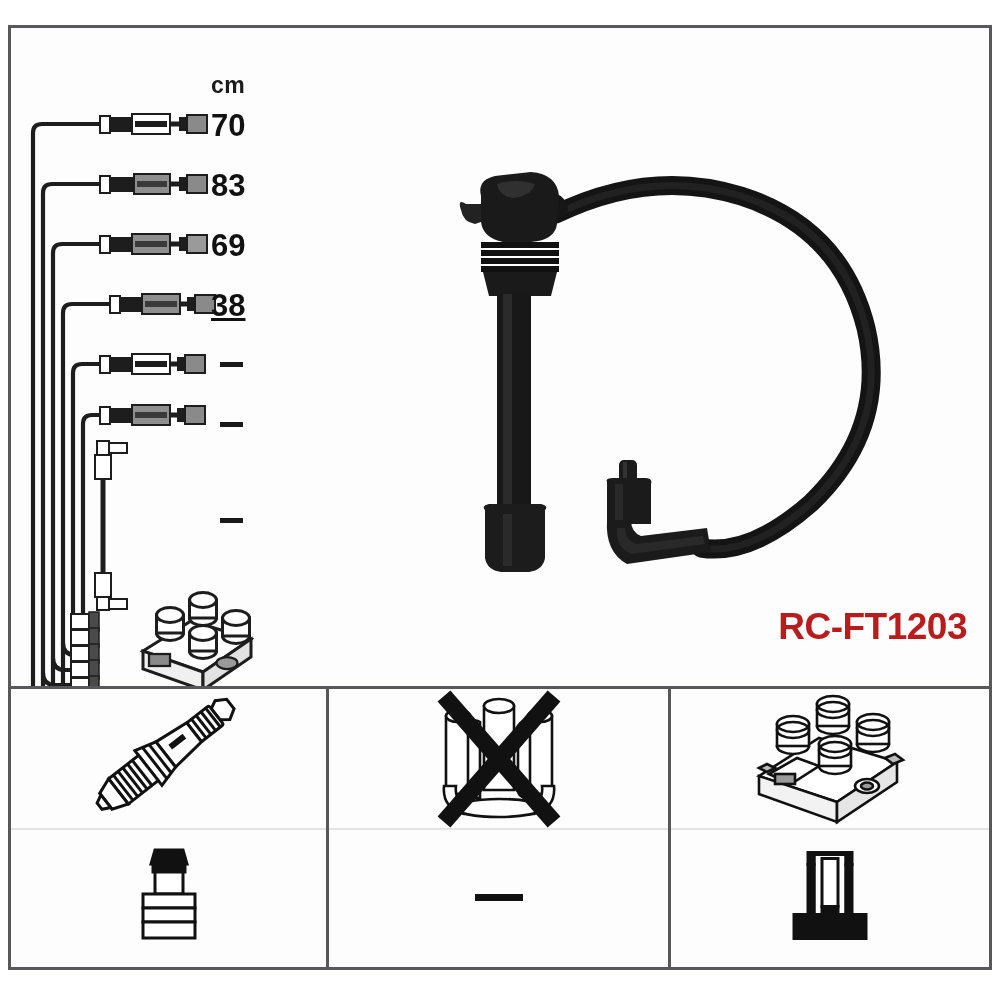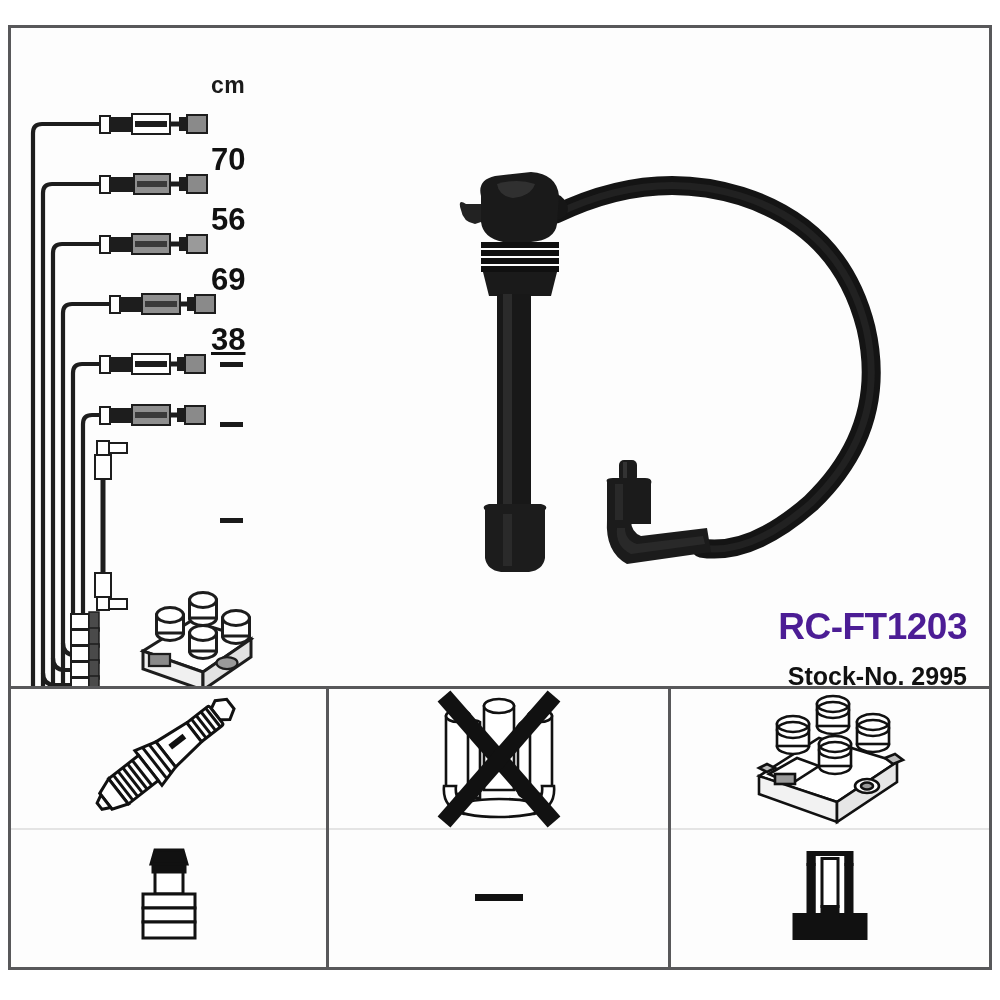--- a/index.html
+++ b/index.html
@@ -88,39 +88,38 @@
   
   .len-value {
     position: absolute;
     left: 200px;
     font-size: 31px;
     font-weight: bold;
     font-family: "Liberation Sans", sans-serif;
     color: #111111;
     line-height: 1;
     white-space: nowrap;
-    margin-top: 34px;
   }
   .len-dash {
     position: absolute;
     left: 209px;
     width: 23px;
     height: 5px;
     background: #1a1a1a;
   }
 
   
   .product-code {
     position: absolute;
     right: 22px;
     top: 578px;
     font-size: 37px;
     font-weight: bold;
     font-family: "Liberation Sans", sans-serif;
-    color: #4c1d95;
+    color: #b91c1c;
     letter-spacing: -0.5px;
     white-space: nowrap;
   }
   .stock-no {
     position: absolute;
     right: 22px;
     top: 634px;
     font-size: 25px;
     font-weight: bold;
     font-family: "Liberation Sans", sans-serif;
@@ -328,29 +327,28 @@
 
             <path d="M 596 492 Q 594 524 616 536 L 700 524 L 696 500
                      L 630 508 Q 620 504 620 492 Z" fill="#1b1b1b"></path>
             <path d="M 606 500 Q 604 518 620 526 L 694 516 L 692 508 L 626 516
                      Q 614 512 614 500 Z" fill="#343434" opacity="0.55"></path>
           </g>
         </g>
       </svg>
 
       <div class="len-value" style="top:82px;">70</div>
-      <div class="len-value" style="top:142px;">56</div>
+      <div class="len-value" style="top:142px;">83</div>
       <div class="len-value" style="top:202px;">69</div>
       <div class="len-value" style="top:262px;text-decoration:underline;">38</div>
       <div class="len-dash" style="top:334px;"></div>
       <div class="len-dash" style="top:394px;"></div>
       <div class="len-dash" style="top:490px;"></div>
 
       <div class="product-code">RC-FT1203</div>
-      <div class="stock-no">Stock-No. 2995</div>
     </div>
 
     <div class="panels">
 
       <div class="panel panel-1">
         <div class="panel-row top">
           <div class="panel-icon">
             <svg width="210" height="140" viewBox="0 0 210 140">
               <g transform="rotate(-38 105 70)" stroke="#111111" stroke-width="3" fill="#ffffff">
 

